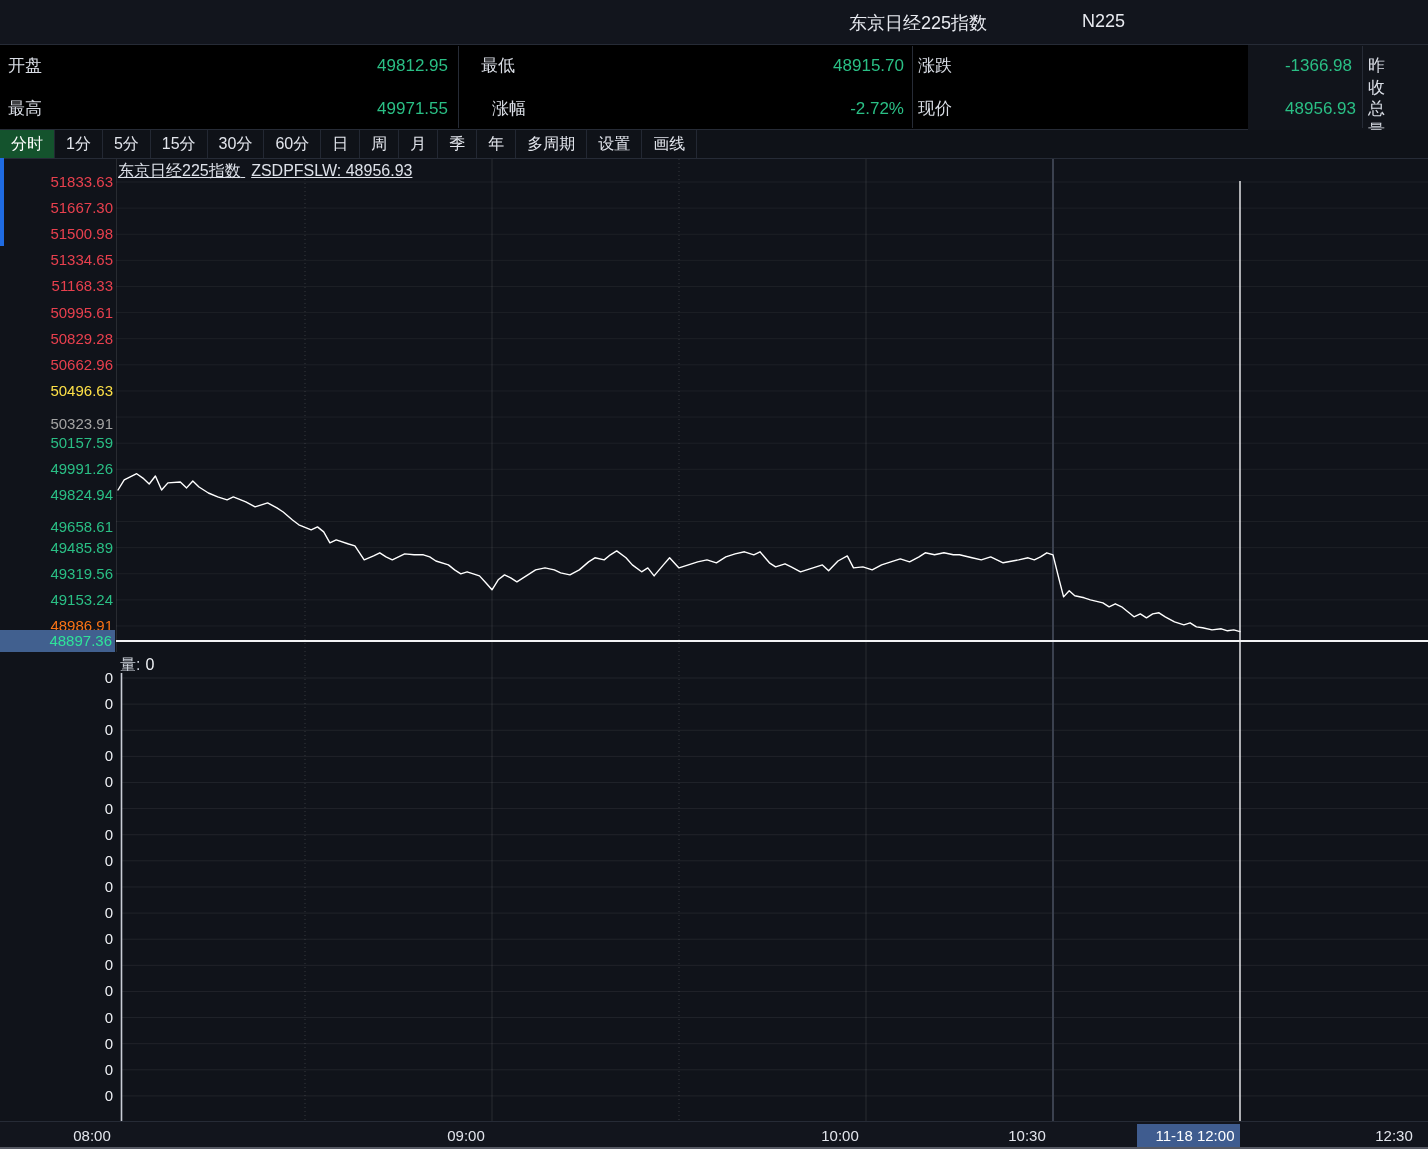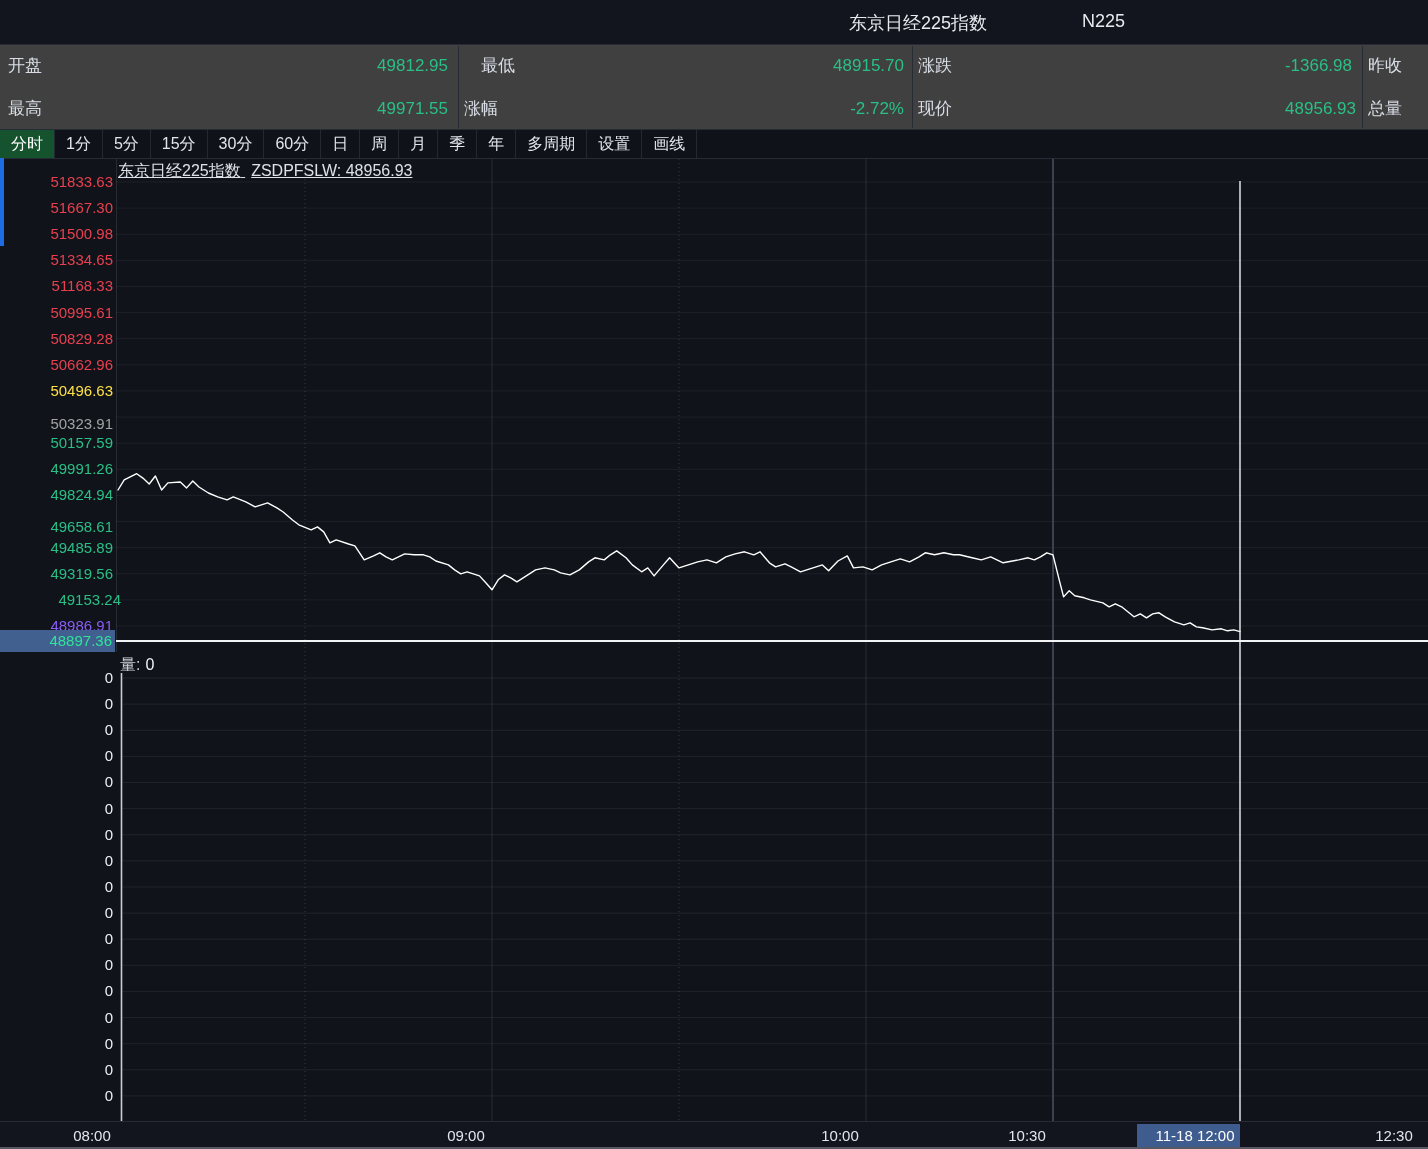--- a/index.html
+++ b/index.html
@@ -5,21 +5,21 @@
   html,body{margin:0;padding:0;background:#0b0d12;}
   *{box-sizing:border-box;}
   .app{position:relative;width:1428px;height:1149px;overflow:hidden;
        background:#11141b;color:#dfe3ea;
        font-family:"Liberation Sans","DejaVu Sans",sans-serif;}
   
   .hdr{position:absolute;left:0;top:0;width:1428px;height:45px;background:#12151d;border-bottom:1px solid #262b36;}
   .hdr-title{position:absolute;left:849px;top:11px;font-size:18px;color:#e8eaf0;}
   .hdr-symbol{position:absolute;left:1082px;top:11px;font-size:18px;color:#e8eaf0;}
   
-  .quote{position:absolute;left:0;top:45px;width:1428px;height:85px;background:#404040;border-bottom:1px solid #262b36;}
+  .quote{position:absolute;left:0;top:45px;width:1248px;height:85px;background:#000000;border-bottom:1px solid #262b36;}
   .vsep{position:absolute;top:1px;bottom:1px;width:1px;background:#262b36;}
   .qlabel{position:absolute;height:22px;line-height:22px;font-size:17px;color:#d9dde5;}
   .qvalue{position:absolute;height:22px;line-height:22px;font-size:17px;text-align:right;color:#2abf85;}
   .r1{top:10px;} .r2{top:53px;}
   
   .tabs{position:absolute;left:0;top:130px;width:1428px;height:29px;background:#0f1218;
         border-bottom:1px solid #262b36;display:flex;align-items:stretch;}
   .tab{padding:0 11px;font-size:16px;line-height:28px;color:#e2e5ec;border-right:1px solid #232833;
        white-space:nowrap;cursor:pointer;}
   .tab.selected{background:#14532d;color:#ffffff;}
@@ -58,21 +58,21 @@
     <span class="qlabel r1" style="left:8px">开盘</span>
     <span class="qvalue r1" style="left:200px;width:248px">49812.95</span>
     <span class="qlabel r1" style="left:481px">最低</span>
     <span class="qvalue r1" style="left:650px;width:254px">48915.70</span>
     <span class="qlabel r1" style="left:918px">涨跌</span>
     <span class="qvalue r1" style="left:1096px;width:256px">-1366.98</span>
     <span class="qlabel r1" style="left:1368px">昨收</span>
 
     <span class="qlabel r2" style="left:8px">最高</span>
     <span class="qvalue r2" style="left:200px;width:248px">49971.55</span>
-    <span class="qlabel r2" style="left:464px">涨幅</span>
+    <span class="qlabel r2" style="left:492px">涨幅</span>
     <span class="qvalue r2" style="left:650px;width:254px">-2.72%</span>
     <span class="qlabel r2" style="left:918px">现价</span>
     <span class="qvalue r2" style="left:1100px;width:256px">48956.93</span>
     <span class="qlabel r2" style="left:1368px">总量</span>
   </div>
 
   <div class="tabs" id="tabs">
       <div class="tab selected">分时</div>
       <div class="tab">1分</div>
       <div class="tab">5分</div>
@@ -153,22 +153,22 @@
         <span class="ylab" style="color: rgb(232, 64, 78); top: 171.706px;">50829.28</span>
         <span class="ylab" style="color: rgb(232, 64, 78); top: 197.823px;">50662.96</span>
         <span class="ylab" style="color: #fde047; top: 223.941px;">50496.63</span>
         <span class="ylab" style="color: #a3a3a3; top: 257px;">50323.91</span>
         <span class="ylab" style="color: rgb(42, 191, 133); top: 276.176px;">50157.59</span>
         <span class="ylab" style="color: rgb(42, 191, 133); top: 302.294px;">49991.26</span>
         <span class="ylab" style="color: rgb(42, 191, 133); top: 328.411px;">49824.94</span>
         <span class="ylab" style="color: rgb(42, 191, 133); top: 360px;">49658.61</span>
         <span class="ylab" style="color: rgb(42, 191, 133); top: 380.646px;">49485.89</span>
         <span class="ylab" style="color: rgb(42, 191, 133); top: 406.764px;">49319.56</span>
-        <span class="ylab" style="color: rgb(42, 191, 133); top: 432.882px; margin-left: 8px;">49153.24</span>
-        <span class="ylab" style="color: #8b5cf6; top: 458.999px;">48986.91</span>
+        <span class="ylab" style="color: rgb(42, 191, 133); top: 432.882px;">49153.24</span>
+        <span class="ylab" style="color: #f97316; top: 458.999px;">48986.91</span>
       </div>
 
     <div class="price-badge" style="top: 470.963px;">48897.36</div>
 
     <div class="vol-legend">
       <span>量:</span><b>0</b>
     </div>
     <div id="volaxis">
         <span class="vol0" style="top: 511px;">0</span>
         <span class="vol0" style="top: 537.12px;">0</span>

